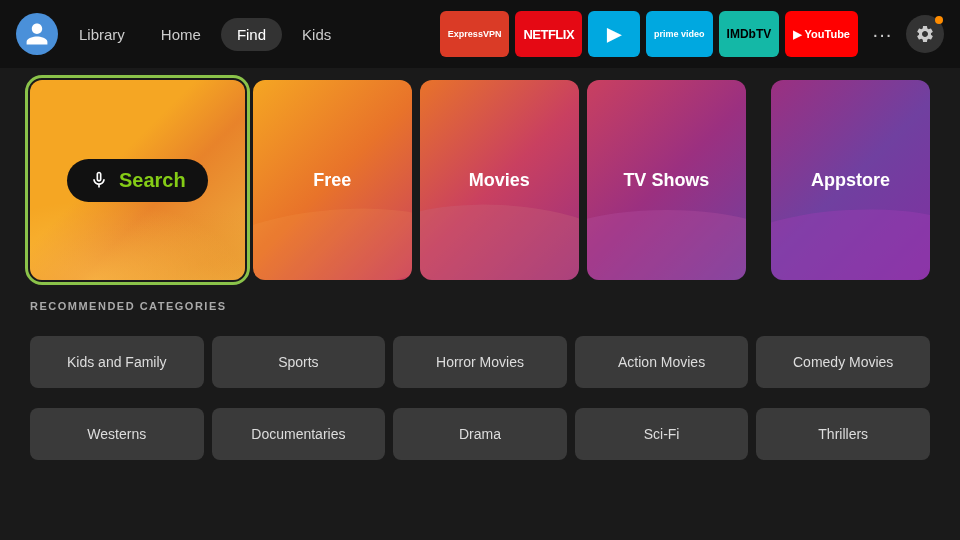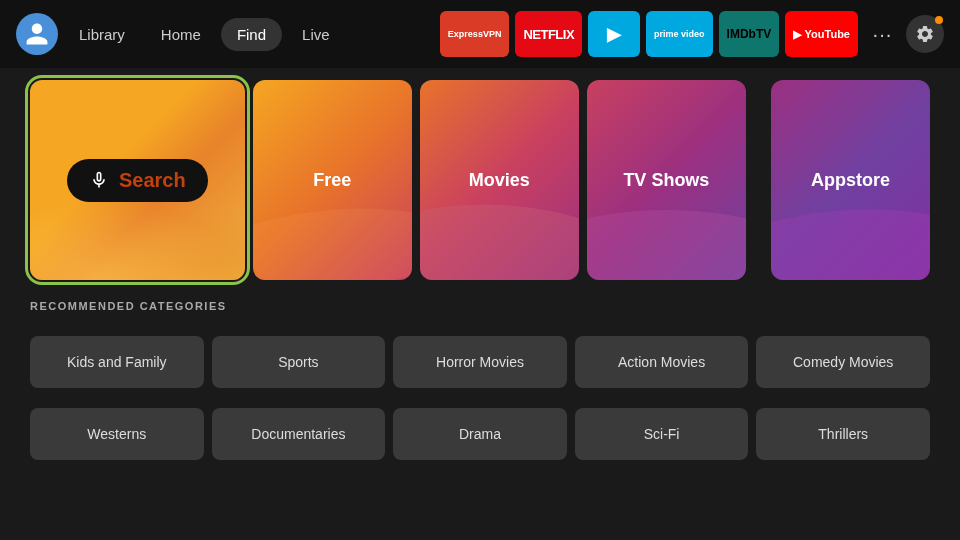--- a/index.html
+++ b/index.html
@@ -66,21 +66,21 @@
       justify-content: center;
       padding: 0 8px;
       font-size: 11px;
       font-weight: bold;
       min-width: 52px;
     }
     .app-icon.expressvpn { background: #da3b26; color: white; font-size: 9px; }
     .app-icon.netflix { background: #e50914; color: white; font-size: 13px; letter-spacing: -0.5px; }
     .app-icon.freevee { background: #00a8e0; color: white; font-size: 10px; }
     .app-icon.prime { background: #00a8e0; color: white; font-size: 9px; }
-    .app-icon.imdb { background: #0f766e; color: #000; font-size: 12px; font-weight: 900; text-align: center; }
+    .app-icon.imdb { background: #14b8a6; color: #000; font-size: 12px; font-weight: 900; text-align: center; }
     .app-icon.youtube { background: #ff0000; color: white; font-size: 11px; }
     .nav-more {
       width: 36px;
       height: 36px;
       display: flex;
       align-items: center;
       justify-content: center;
       color: #ccc;
       font-size: 20px;
       cursor: pointer;
@@ -157,21 +157,21 @@
       z-index: 2;
     }
     .mic-icon {
       width: 20px;
       height: 20px;
       fill: white;
     }
     .search-label {
       font-size: 20px;
       font-weight: 600;
-      color: #c2410c;
+      color: #84cc16;
     }
 
     .tile-free {
       background: linear-gradient(135deg, #f5a623, #e8732a, #c94060);
     }
     .tile-movies {
       background: linear-gradient(135deg, #e8732a, #c94060, #9b3080);
     }
     .tile-tvshows {
       background: linear-gradient(135deg, #c94060, #9b3080, #7040a0);
@@ -235,21 +235,21 @@
   <div class="avatar">
     <svg viewBox="0 0 24 24">
       <path d="M12 12c2.7 0 4.8-2.1 4.8-4.8S14.7 2.4 12 2.4 7.2 4.5 7.2 7.2 9.3 12 12 12zm0 2.4c-3.2 0-9.6 1.6-9.6 4.8v2.4h19.2v-2.4c0-3.2-6.4-4.8-9.6-4.8z"></path>
     </svg>
   </div>
 
   <div class="nav-links">
     <button class="nav-link">Library</button>
     <button class="nav-link">Home</button>
     <button class="nav-link active">Find</button>
-    <button class="nav-link">Live</button>
+    <button class="nav-link">Kids</button>
   </div>
 
   <div class="app-icons">
     <div class="app-icon expressvpn">ExpressVPN</div>
     <div class="app-icon netflix">NETFLIX</div>
     <div class="app-icon freevee" style="font-size:18px;">▶</div>
     <div class="app-icon prime">prime video</div>
     <div class="app-icon imdb">IMDbTV</div>
     <div class="app-icon youtube">▶ YouTube</div>
     <div class="nav-more">···</div>

